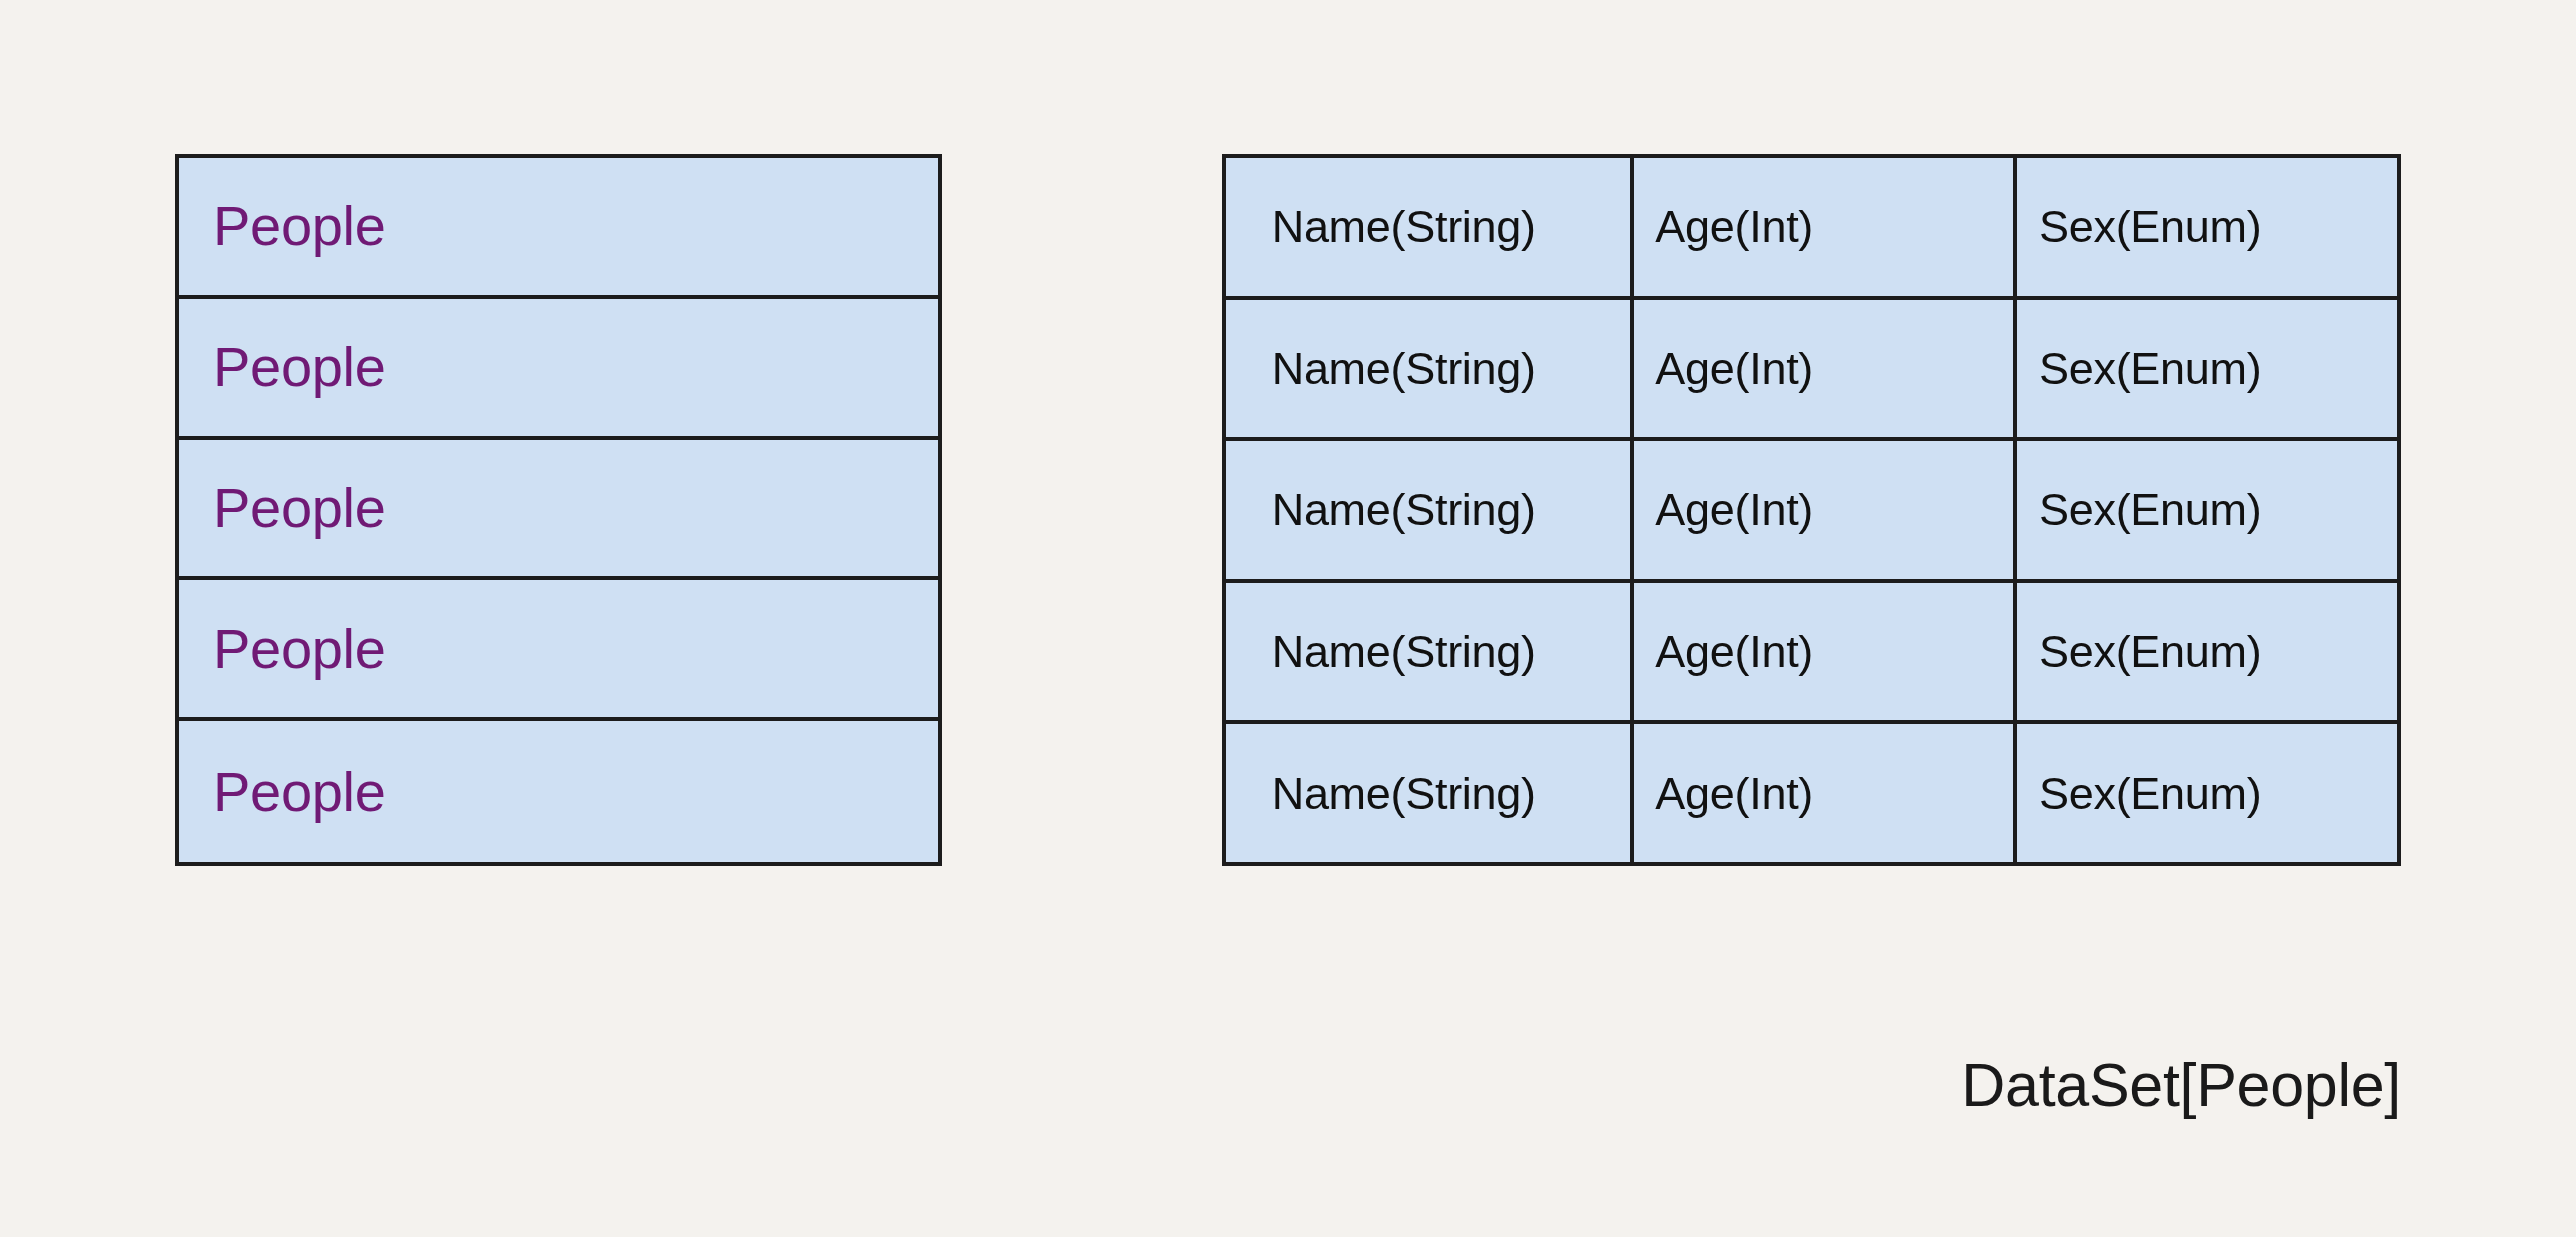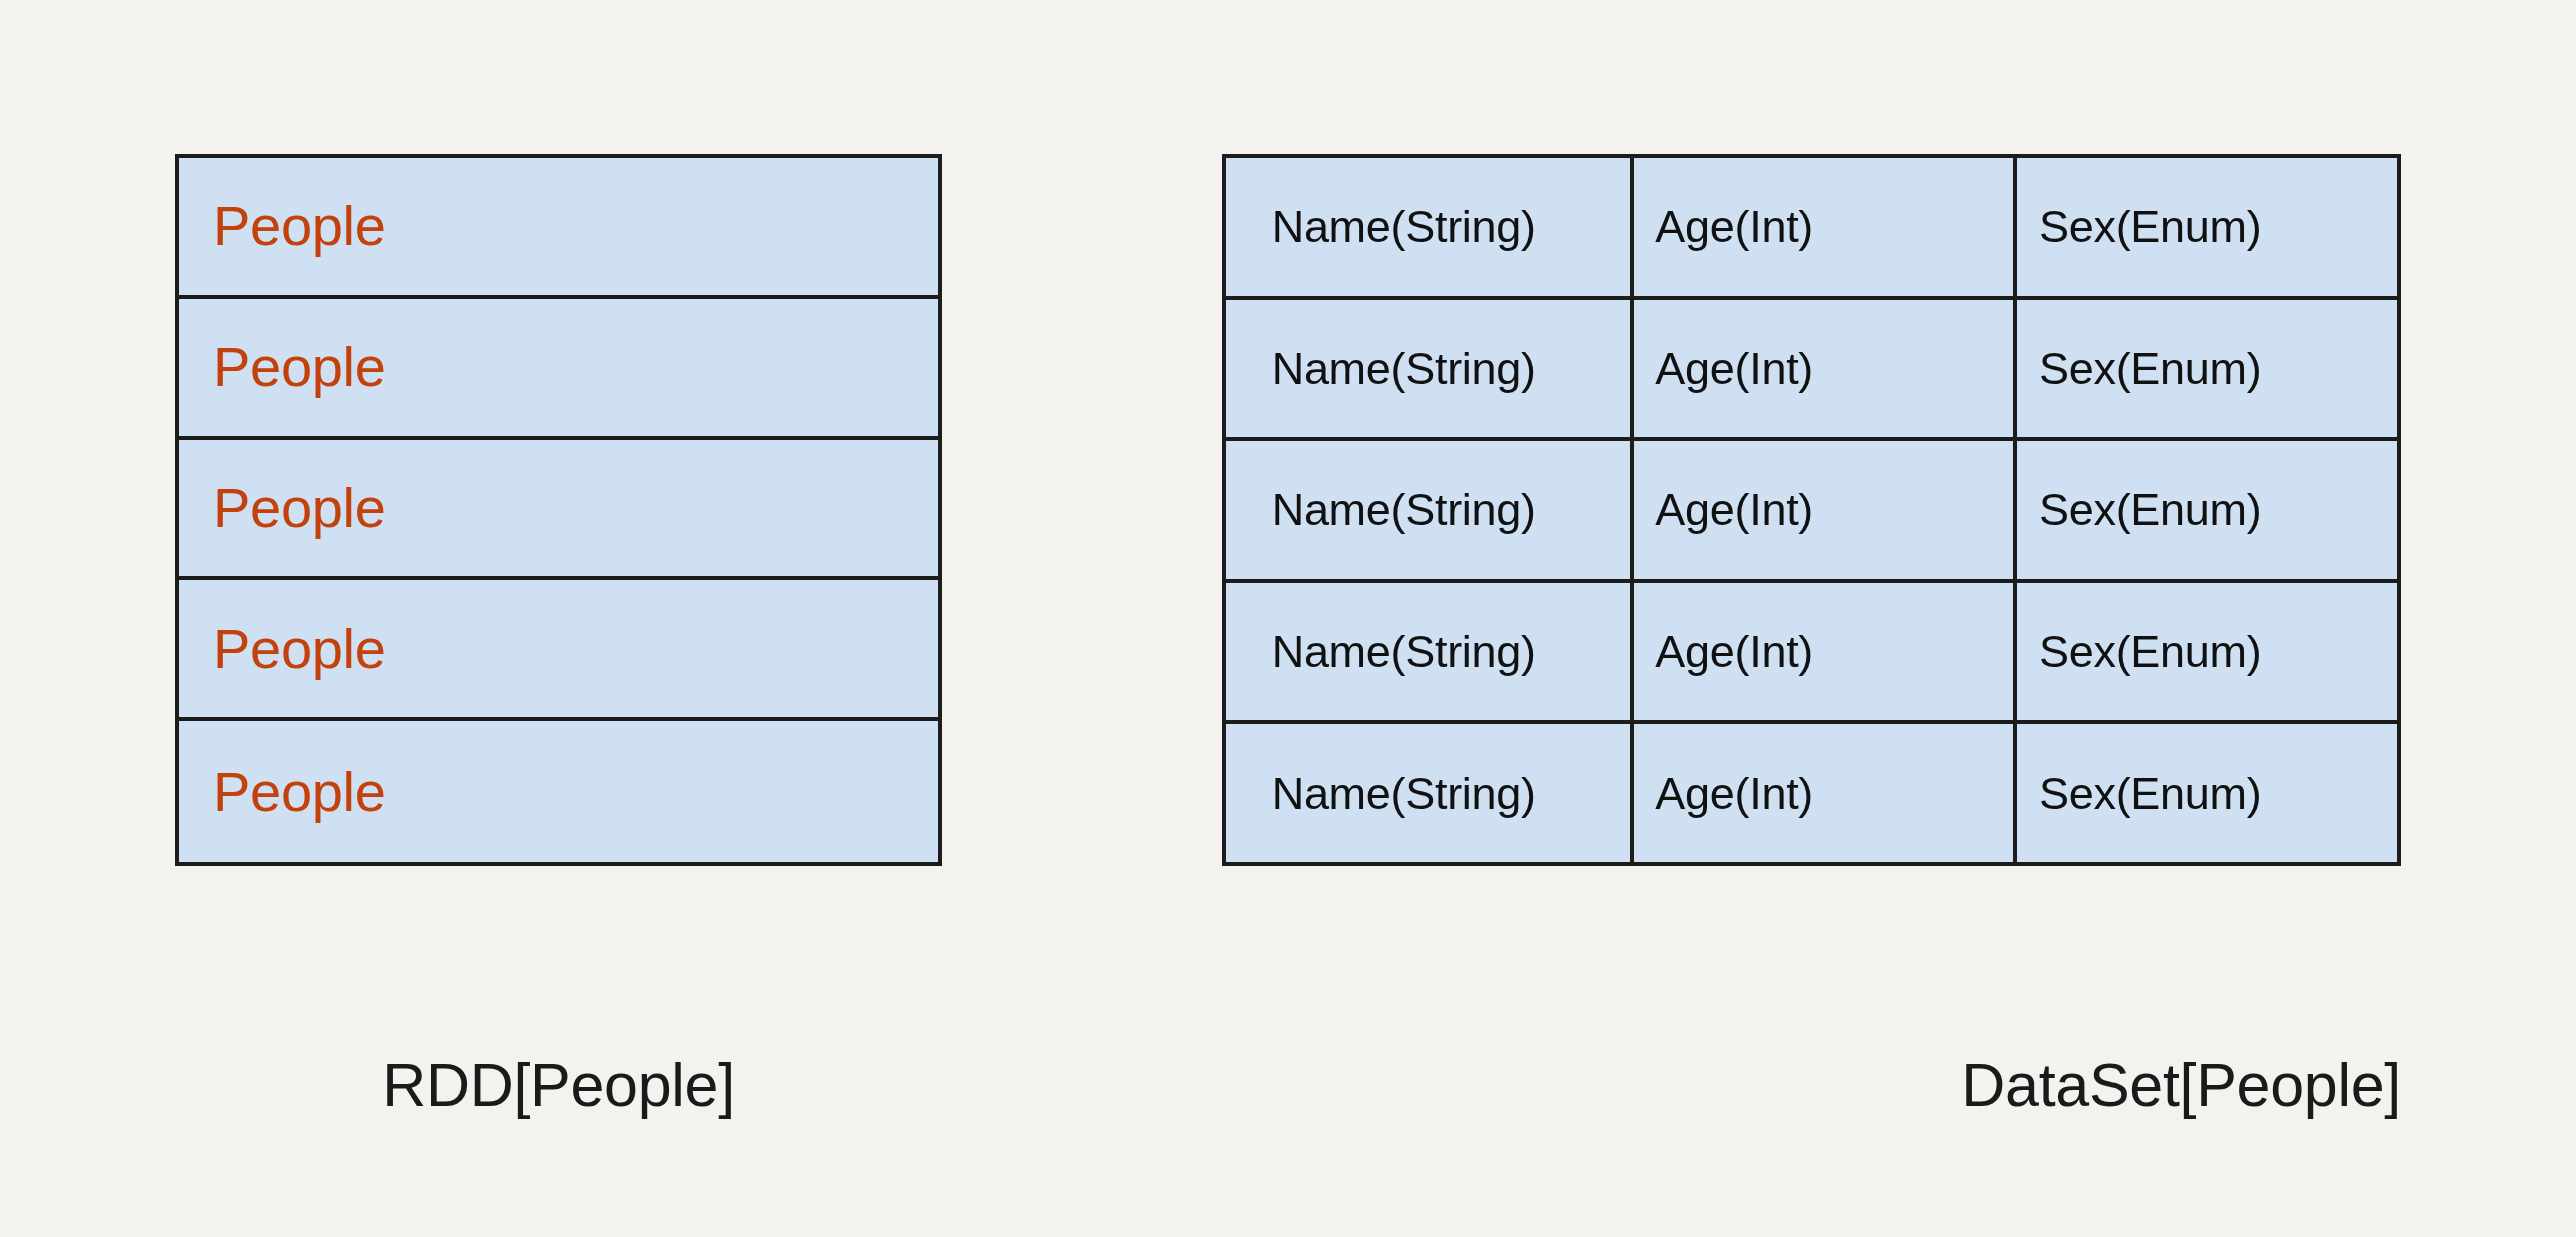--- a/index.html
+++ b/index.html
@@ -44,21 +44,21 @@
     display: flex;
     align-items: center;
     padding-left: 34px;
   }
   .rdd-row:last-child {
     border-bottom: none;
   }
   .rdd-cell-label {
     font-size: 56px;
     line-height: 1;
-    color: #c2410c;
+    color: #701a75;
     letter-spacing: -0.3px;
   }
 
   
   #dataset-table {
     left: 1222px;
     top: 154px;
     width: 1179px;
     height: 712px;
     display: flex;
@@ -139,21 +139,20 @@
     <div class="rdd-row">
       <span class="rdd-cell-label">People</span>
     </div>
 
     <div class="rdd-row">
       <span class="rdd-cell-label">People</span>
     </div>
 
   </div>
 
-  <div class="caption" id="caption-rdd">RDD[People]</div>
 
   <div class="table-box" id="dataset-table">
 
     <div class="ds-row">
       <div class="ds-cell">
         <span class="ds-cell-label">Name(String)</span>
       </div>
       <div class="ds-cell">
         <span class="ds-cell-label">Age(Int)</span>
       </div>

